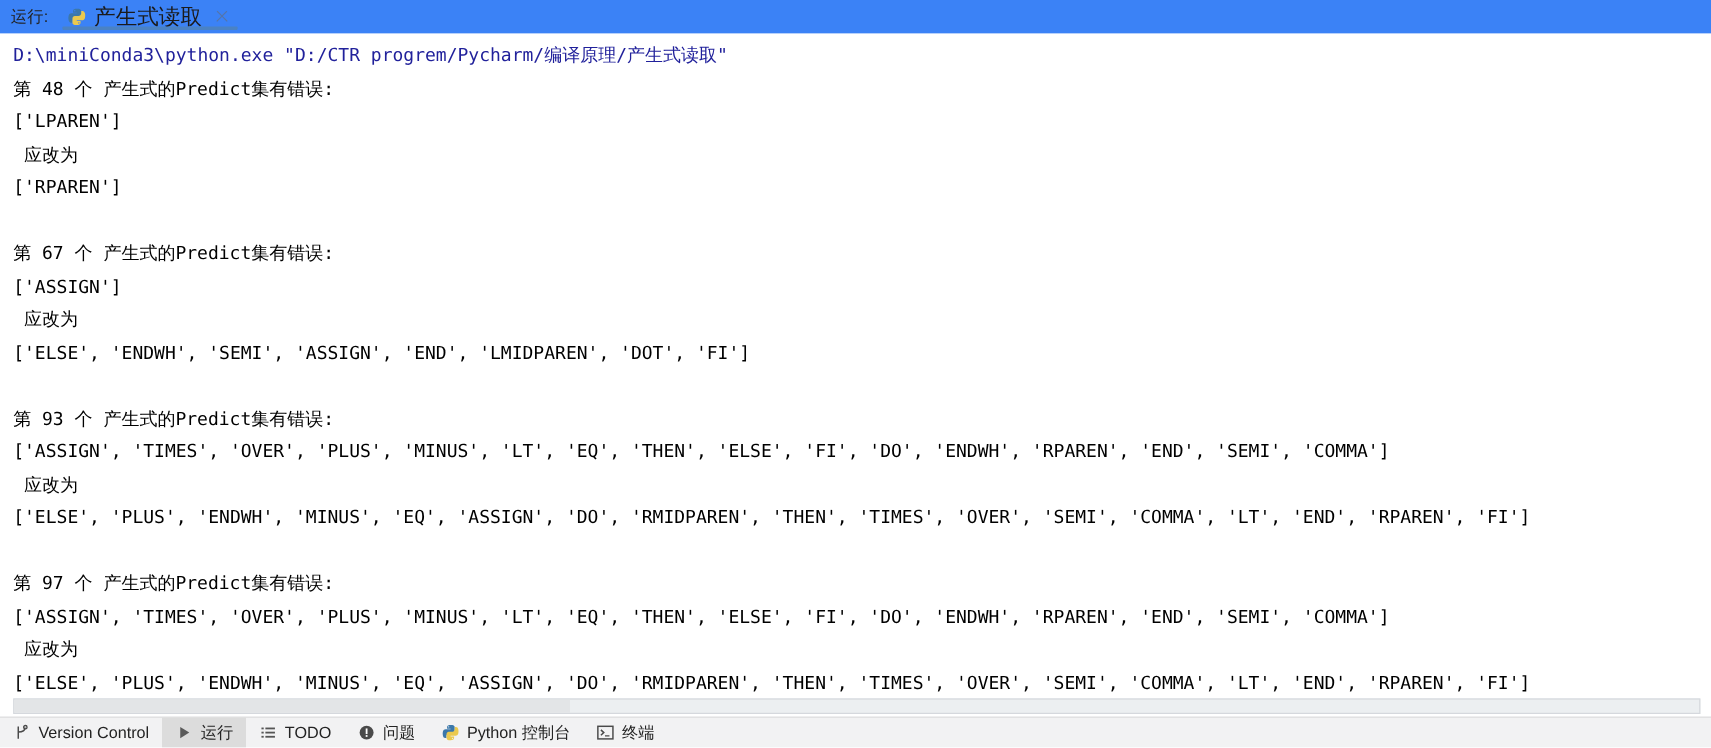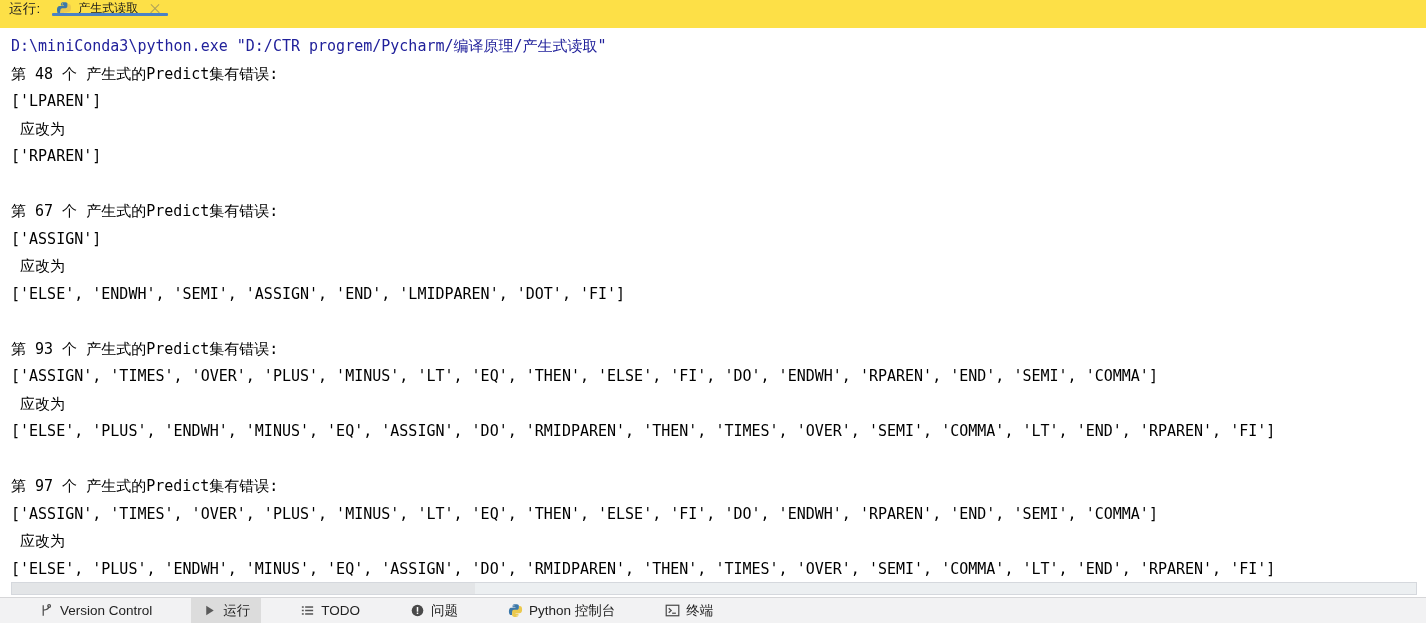--- a/index.html
+++ b/index.html
@@ -22,23 +22,23 @@
     background: #ffffff;
     display: flex;
     flex-direction: column;
   }
 
   
   .tw-header {
     position: relative;
     height: 28px;
     min-height: 28px;
-    background: #fde047;
-    display: flex;
-    align-items: flex-start;
+    background: #3b82f6;
+    display: flex;
+    align-items: center;
     font-size: 13px;
     color: #1f1f1f;
     box-sizing: border-box;
   }
   .tw-title {
     display: flex;
     align-items: center;
     padding: 0 10px 0 9px;
     white-space: nowrap;
     font-size: 13.5px;
@@ -48,21 +48,21 @@
   .tw-tab {
     position: relative;
     display: flex;
     align-items: center;
     gap: 6px;
     padding: 0 8px 0 6px;
     cursor: default;
     white-space: nowrap;
   }
   .tw-tab .tab-label {
-    font-size: 12px;
+    font-size: 18px;
     color: #1b1b1b;
   }
   .tw-tab .tab-underline {
     position: absolute;
     left: 2px;
     right: 2px;
     bottom: 1px;
     height: 3px;
     background: #4a82c4;
     border-radius: 1px;
@@ -159,21 +159,20 @@
     color: #232323;
     box-sizing: border-box;
   }
   .sb-item {
     display: flex;
     align-items: center;
     gap: 6px;
     padding: 0 11px;
     cursor: default;
     white-space: nowrap;
-    margin-left: 28px;
   }
   .sb-item.active { background: #dcdcdc; justify-content: space-between; }
   .sb-item .sb-label { font-size: 13.5px; line-height: 1; }
   .sb-ico {
     width: 15px;
     height: 15px;
     flex: 0 0 15px;
     display: block;
   }
 </style>

